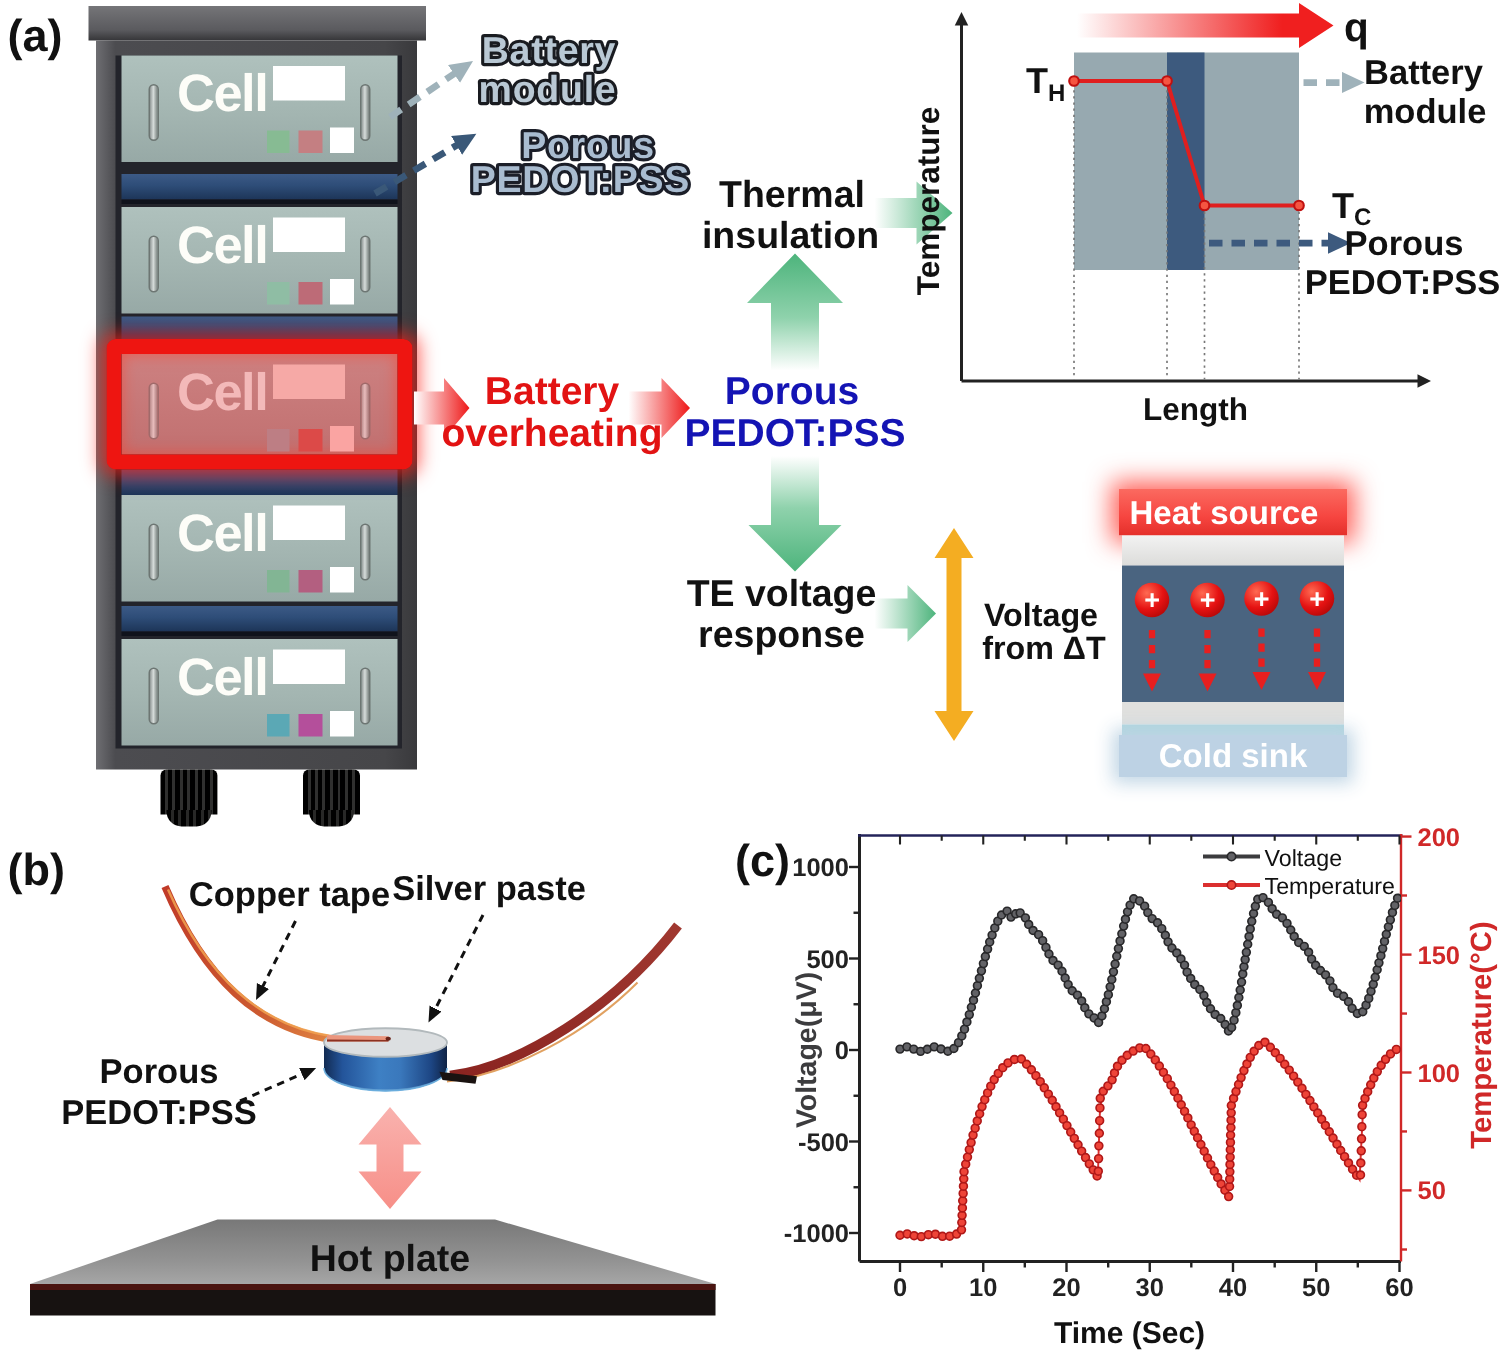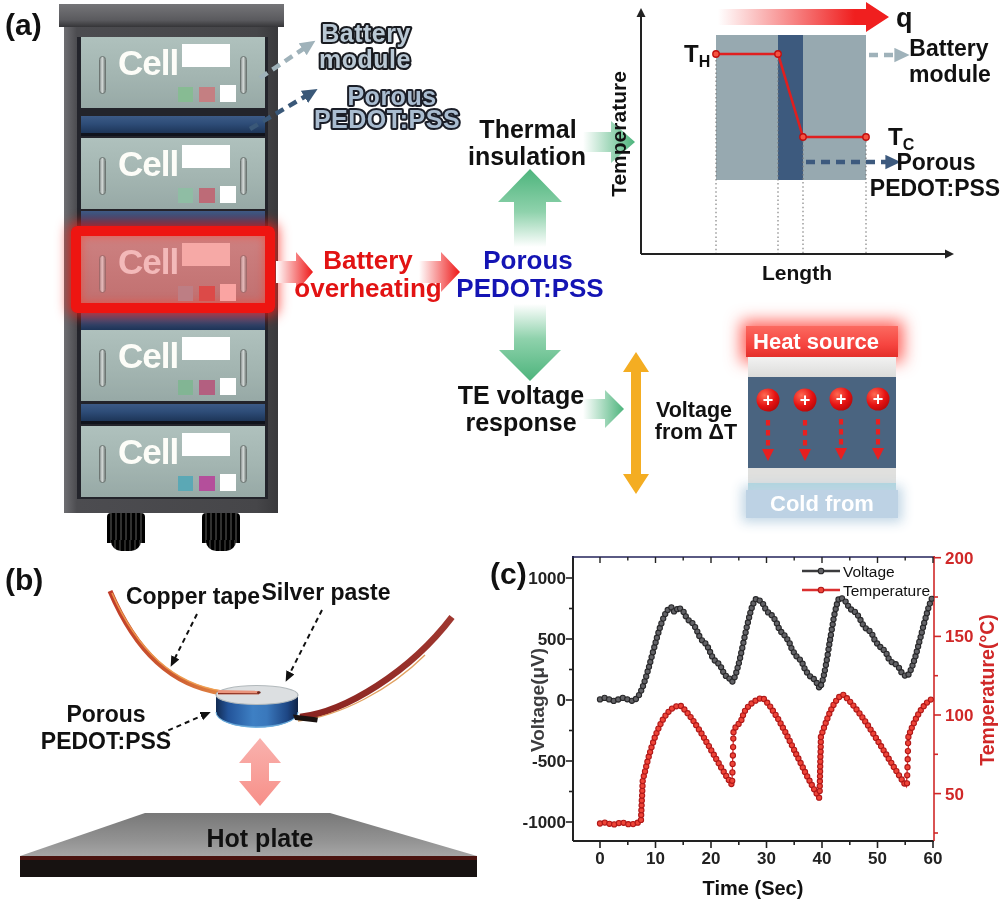--- a/index.html
+++ b/index.html
@@ -208,21 +208,21 @@
 </g>
 </svg>
 
 <div class="abs" style="left:746px;top:326px;width:152px;height:31px;background:linear-gradient(180deg,#fb6a60,#f64540 60%,#e42f2a);box-shadow:0 0 16px 5px rgba(255,45,35,.75);"></div>
 <div class="abs blab" style="left:746px;top:330px;width:140px;font-size:22px;color:#fff;">Heat source</div>
 <div class="abs" style="left:748px;top:357px;width:148px;height:20px;background:linear-gradient(180deg,#f2f2f2,#dcdcda);"></div>
 <div class="abs" style="left:748px;top:377px;width:148px;height:91px;background:#4a6480;"></div>
 <div class="abs" style="left:748px;top:468px;width:148px;height:15px;background:#e0e0de;"></div>
 <div class="abs" style="left:748px;top:483px;width:148px;height:7px;background:#add6de;"></div>
 <div class="abs" style="left:746px;top:490px;width:152px;height:28px;background:#bdd2e4;box-shadow:0 0 12px 4px rgba(190,212,228,.95);"></div>
-<div class="abs blab" style="left:746px;top:492px;width:152px;font-size:22px;color:#fff;">Cold from</div>
+<div class="abs blab" style="left:746px;top:492px;width:152px;font-size:22px;color:#fff;">Cold sink</div>
 <svg class="abs" style="left:748px;top:377px" width="148" height="91" viewBox="0 0 148 91">
 <defs>
       <radialGradient id="ball" cx="0.35" cy="0.3" r="0.85">
 <stop offset="0" stop-color="#ff6a52"></stop>
         <stop offset="0.55" stop-color="#e51212"></stop>
         <stop offset="1" stop-color="#a80505"></stop>
 </radialGradient>
     </defs>
 <g>
 <g transform="translate(20,23)">

